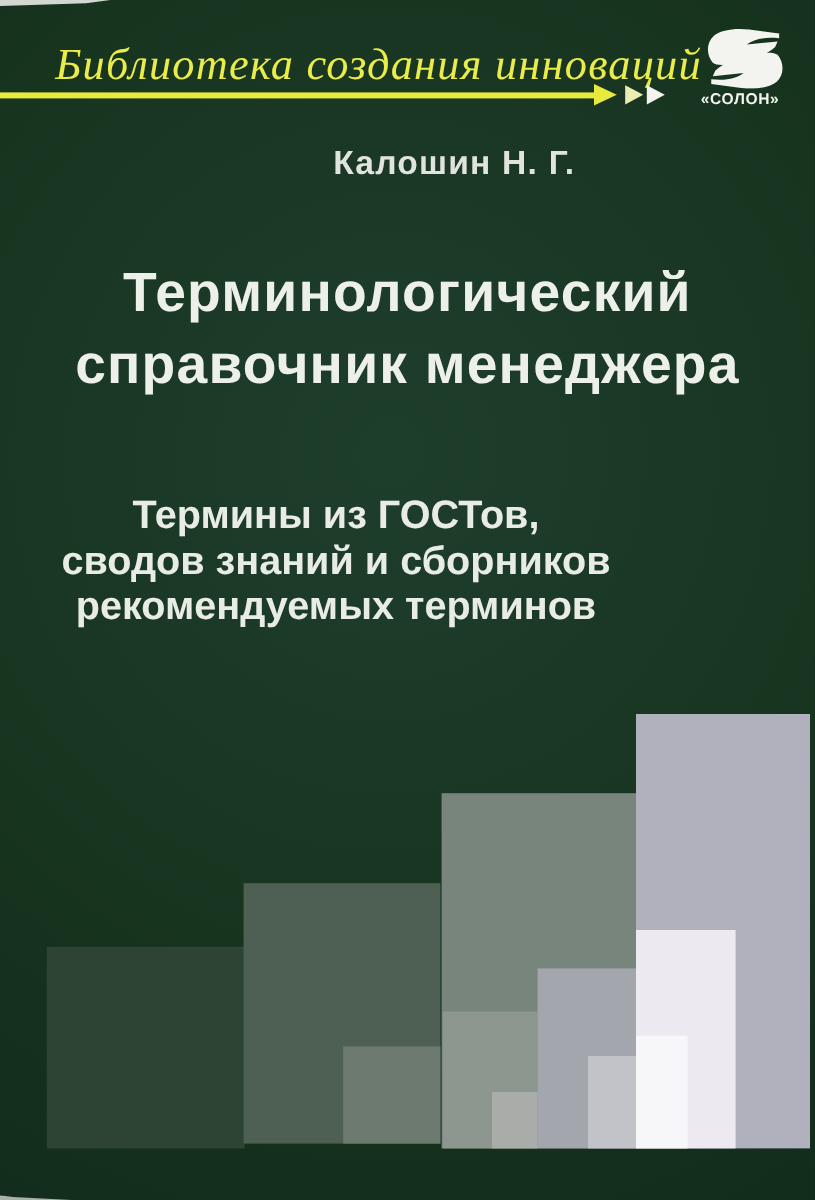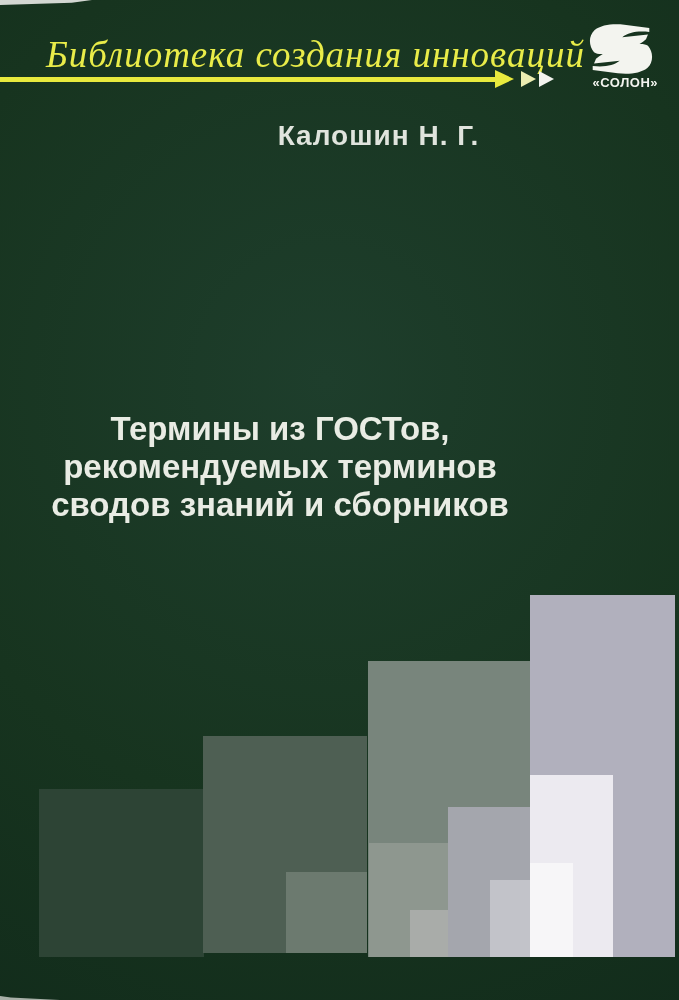--- a/index.html
+++ b/index.html
@@ -26,21 +26,21 @@
   .arrow-head{
     position:absolute;left:495px;top:70px;width:0;height:0;
     border-top:9px solid transparent;border-bottom:9px solid transparent;
     border-left:19px solid #e8ea3e;
   }
   .tri{position:absolute;top:71px;width:0;height:0;
     border-top:8px solid transparent;border-bottom:8px solid transparent;}
   .tri-1{left:521px;border-left:15px solid #ecedb2;}
   .tri-2{left:539px;border-left:15px solid #f3f4ef;}
   
-  .publisher{position:absolute;left:584px;top:24px;width:74px;text-align:right;}
+  .publisher{position:absolute;left:584px;top:24px;width:74px;text-align:left;}
   .publisher svg{display:block;margin:0 auto;}
   .publisher-name{
     margin-top:1px;font-size:13px;font-weight:bold;color:#f3f4ef;
     letter-spacing:0.5px;white-space:nowrap;
   }
   
   .author{
     position:absolute;left:0;top:120px;width:679px;text-align:center;
     font-size:28px;font-weight:bold;color:#e0e4dd;letter-spacing:1px;margin-left:39px;
   }
@@ -99,25 +99,29 @@
       <g fill="#f3f4ef">
         <path d="M9,43 C1,34 0,18 10,9 C20,1 38,-1 55,1 L93,6 L93,12 C74,10 61,13 52,20 L91,16 L88,23 C77,33 57,41 38,44 C25,46 14,47 9,43 Z"></path>
         <path transform="rotate(180 50 38)" d="M9,43 C1,34 0,18 10,9 C20,1 38,-1 55,1 L93,6 L93,12 C74,10 61,13 52,20 L91,16 L88,23 C77,33 57,41 38,44 C25,46 14,47 9,43 Z"></path>
       </g>
     </svg>
     <div class="publisher-name">«СОЛОН»</div>
   </div>
 
   <div class="author">Калошин Н. Г.</div>
 
+  <div class="book-title">
+    <div>Терминологический</div>
+    <div>справочник менеджера</div>
+  </div>
 
   <div class="book-subtitle">
     <div>Термины из ГОСТов,</div>
+    <div>сводов знаний и сборников</div>
     <div>рекомендуемых терминов</div>
-    <div>сводов знаний и сборников</div>
   </div>
 
 
   <div>
     <div class="panel p-s1"></div>
     <div class="panel p-s2"></div>
     <div class="panel p-f1"></div>
     <div class="panel p-s3"></div>
     <div class="panel p-f2"></div>
     <div class="panel p-f2b"></div>

